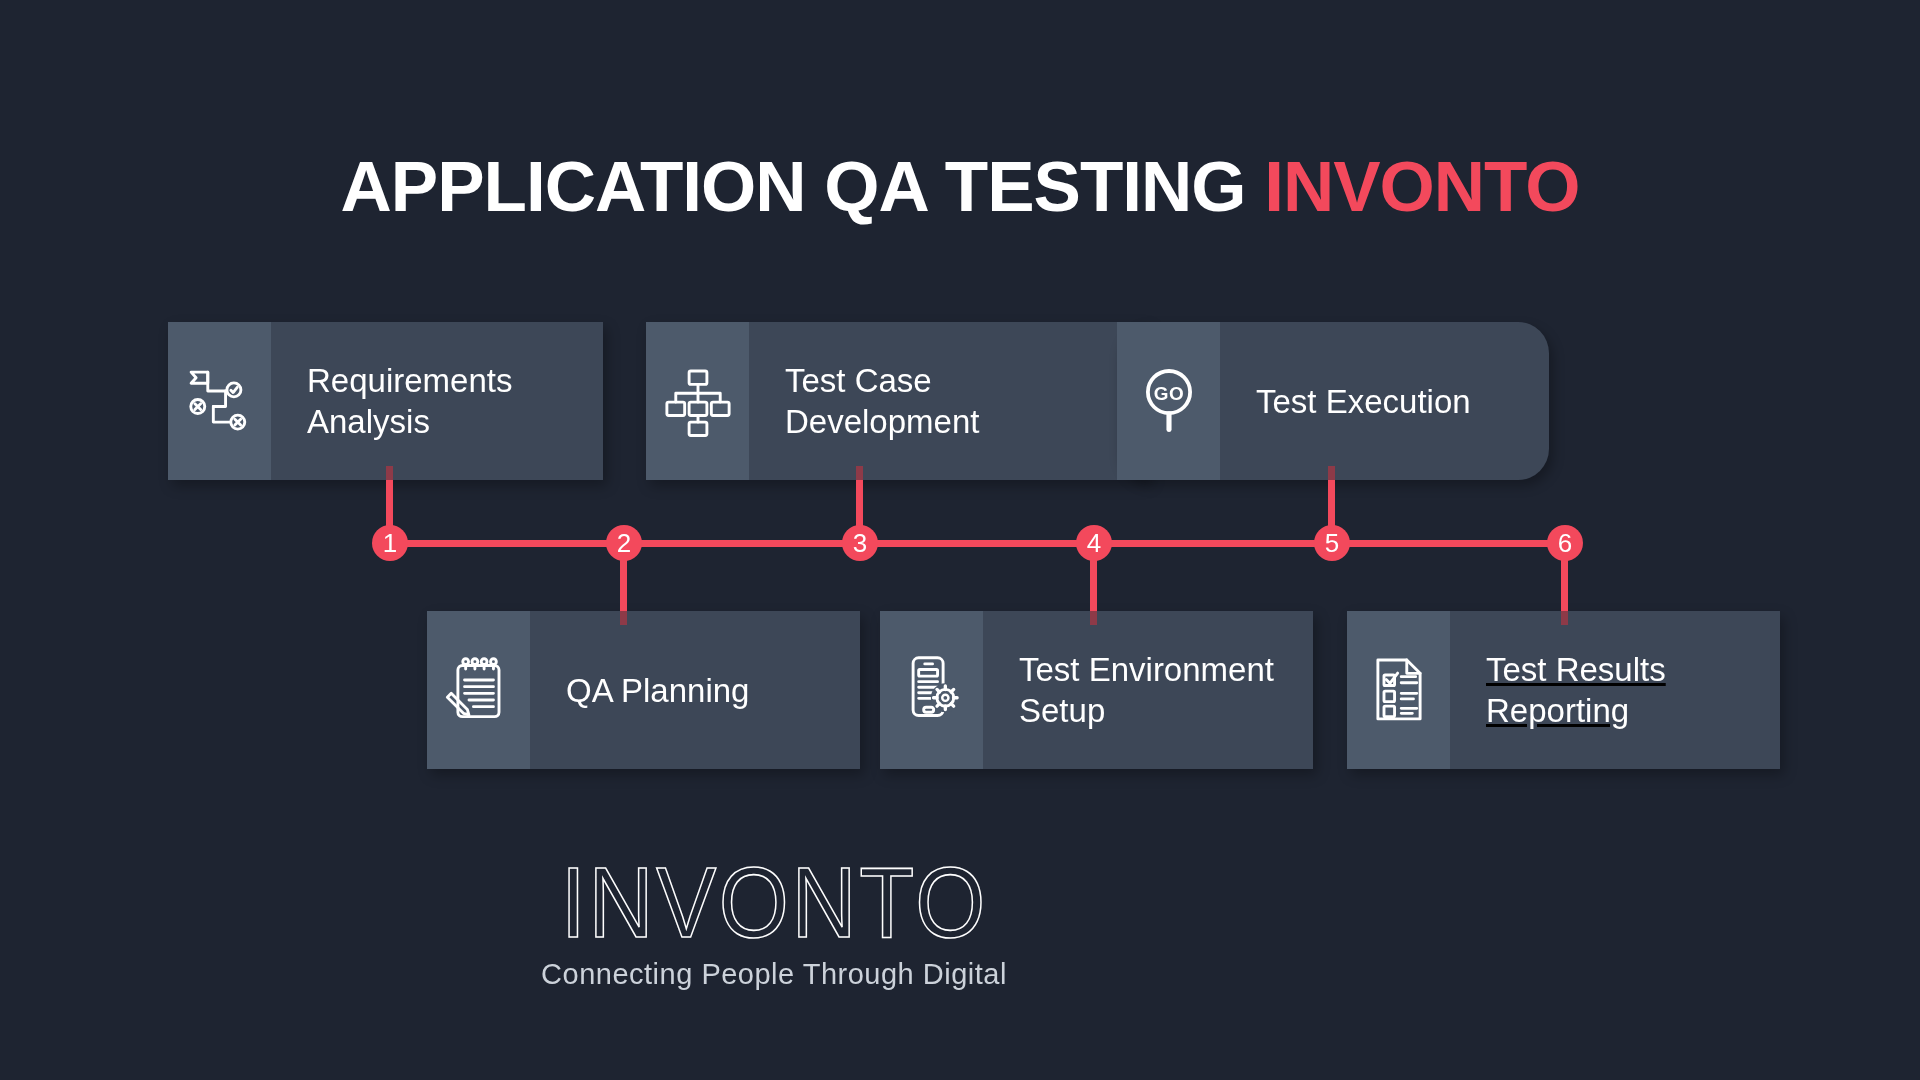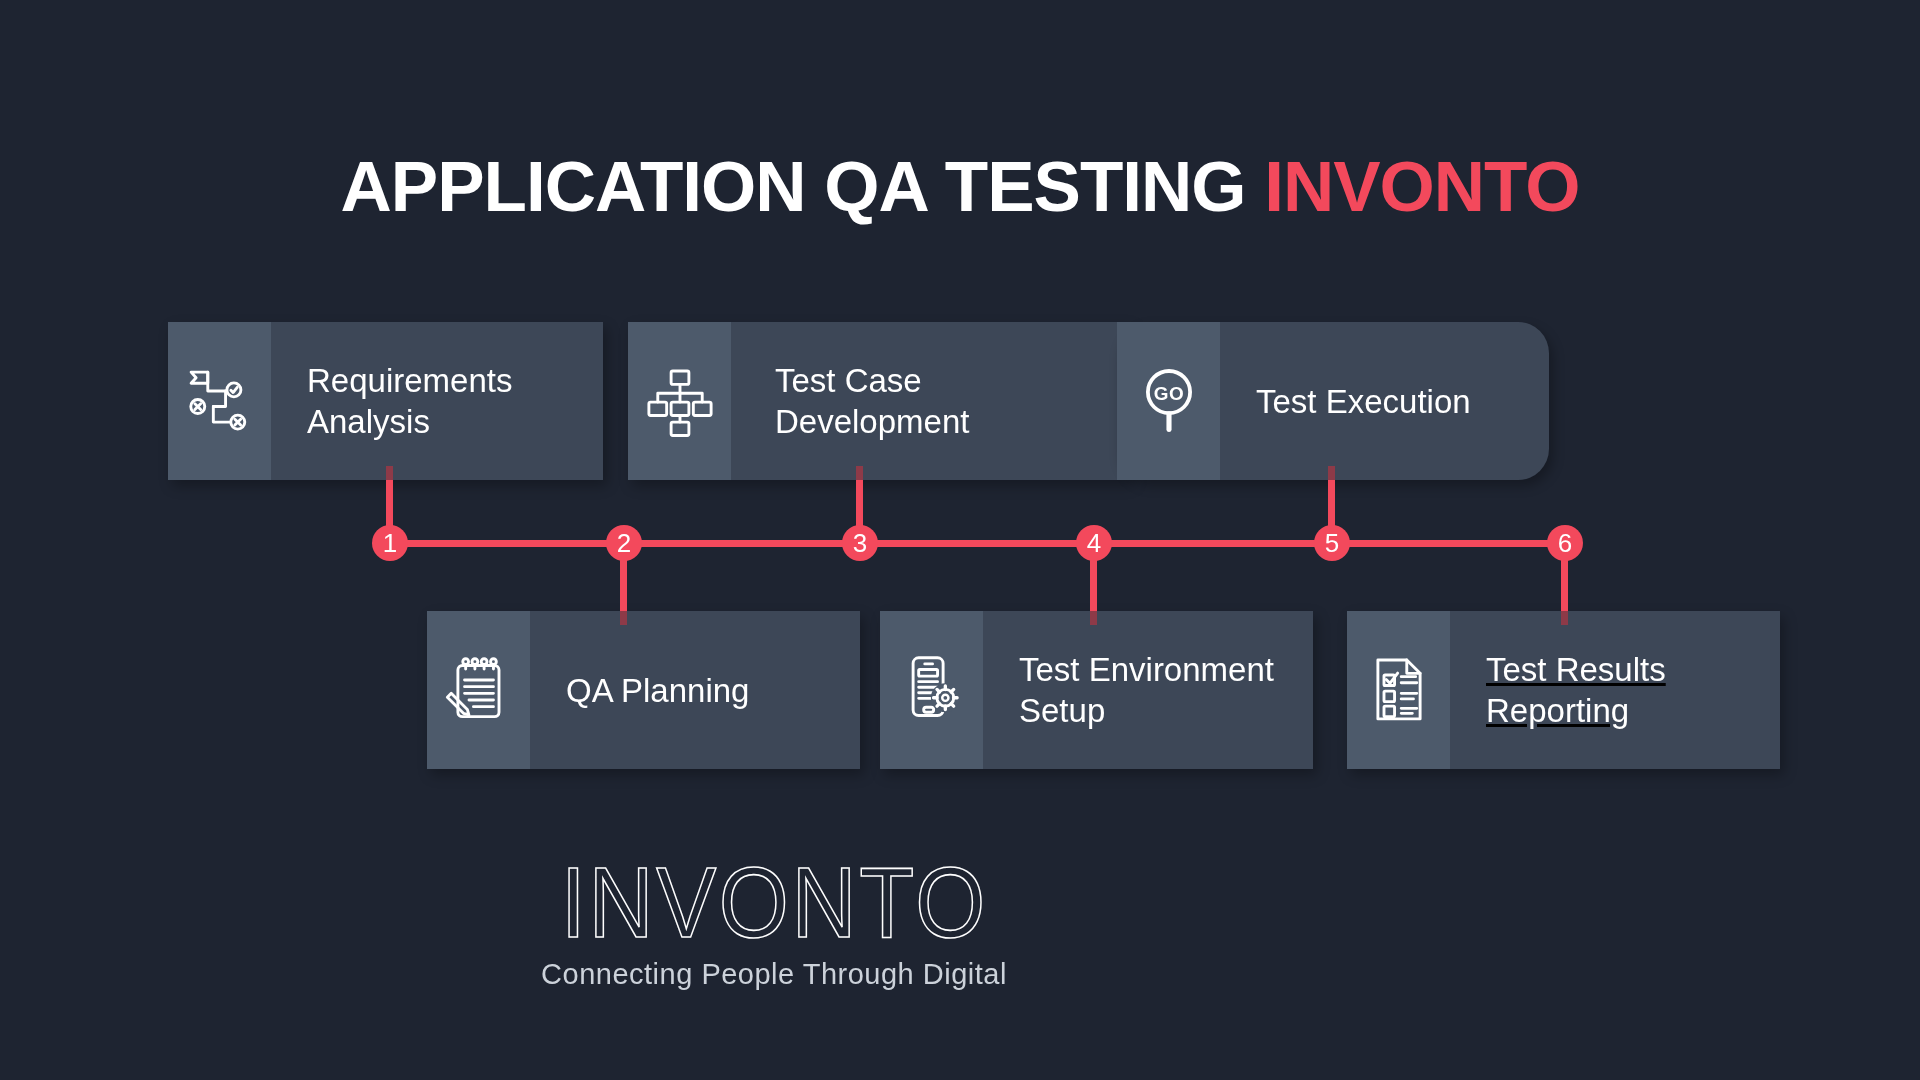--- a/index.html
+++ b/index.html
@@ -96,21 +96,21 @@
           <path d="M49.4 52.4 l5.2 5.2 M54.6 52.4 l-5.2 5.2"></path>
         </g>
       </svg>
     </div>
     <div class="card-text">
       <span>Requirements</span>
       <span>Analysis</span>
     </div>
   </div>
 
-  <div class="card top-row" style="left:628px;width:502px;gap:8px;">
+  <div class="card top-row" style="left:646px;width:502px;">
     <div class="icon-panel">
       <svg width="80" height="80" viewBox="0 0 72 72">
         <g stroke="#ffffff" stroke-width="2.6" fill="none" stroke-linejoin="round" stroke-linecap="round">
           <rect x="28" y="9" width="16" height="12" rx="1.5"></rect>
           <path d="M36 21 v8 M16 29 h40 M16 29 v8 M36 29 v8 M56 29 v8 M36 49 v6"></path>
           <rect x="8" y="37" width="16" height="12" rx="1.5"></rect>
           <rect x="28" y="37" width="16" height="12" rx="1.5"></rect>
           <rect x="48" y="37" width="16" height="12" rx="1.5"></rect>
           <rect x="28" y="55" width="16" height="12" rx="1.5"></rect>
         </g>

